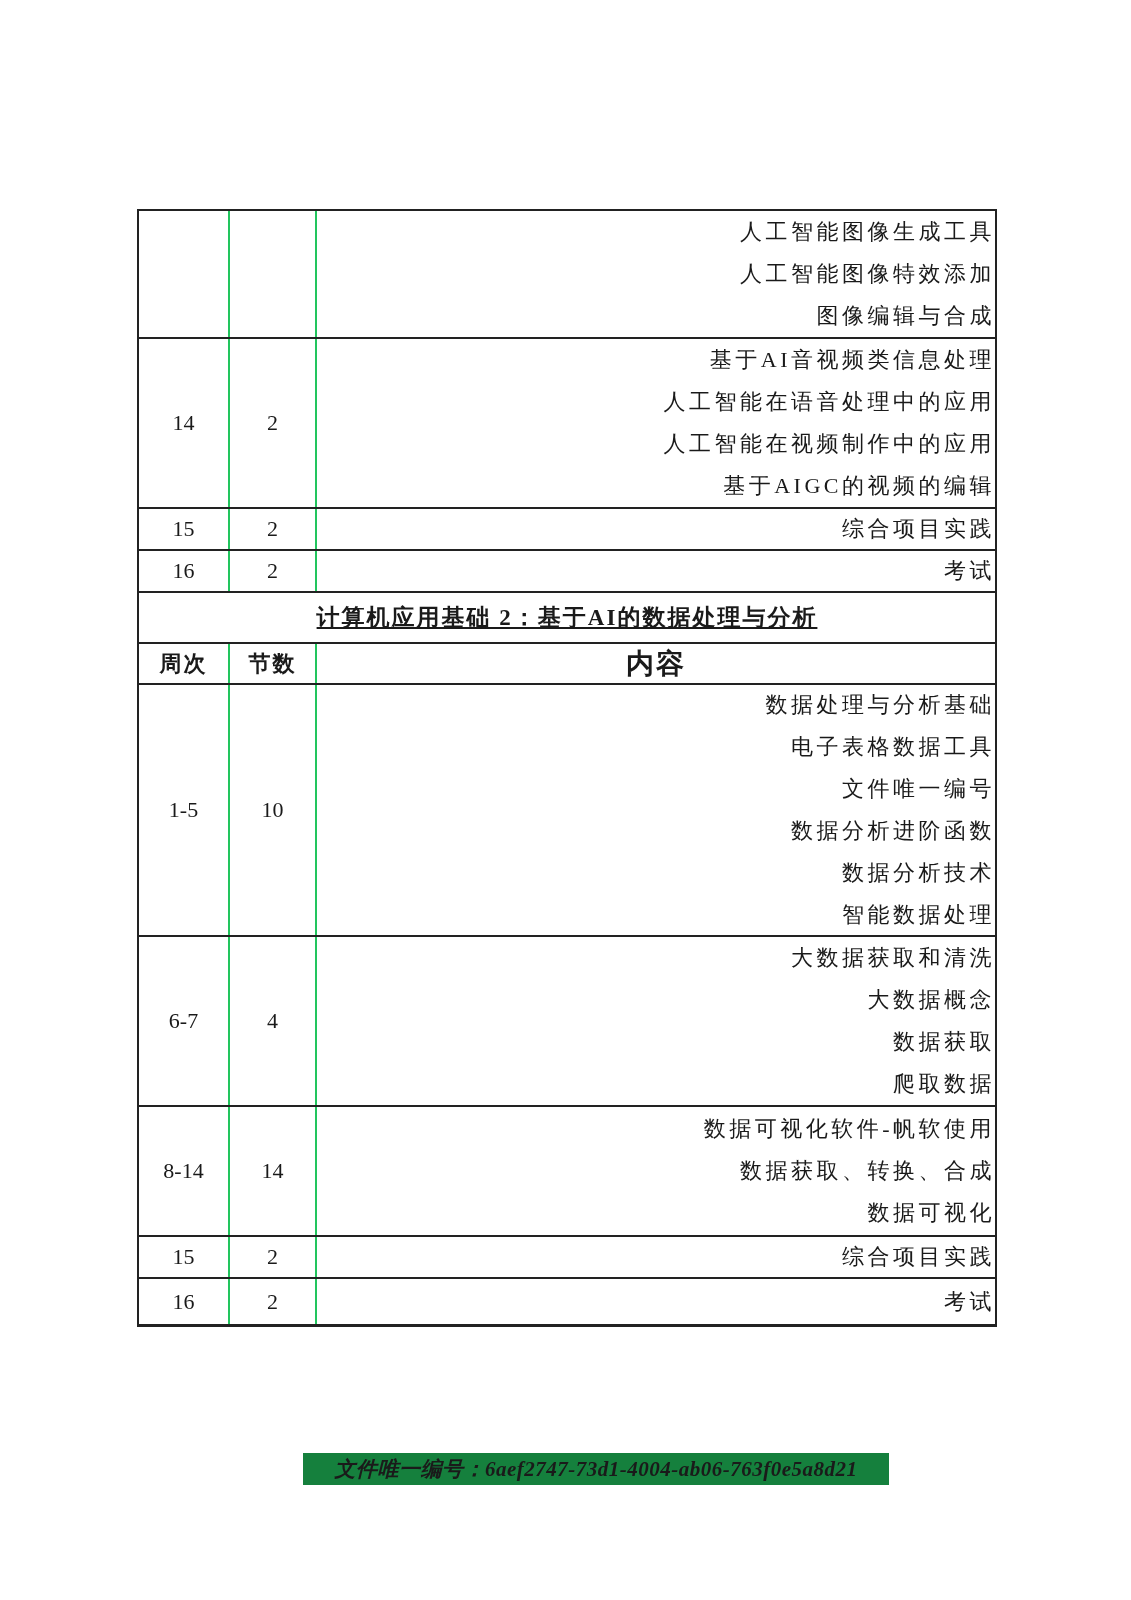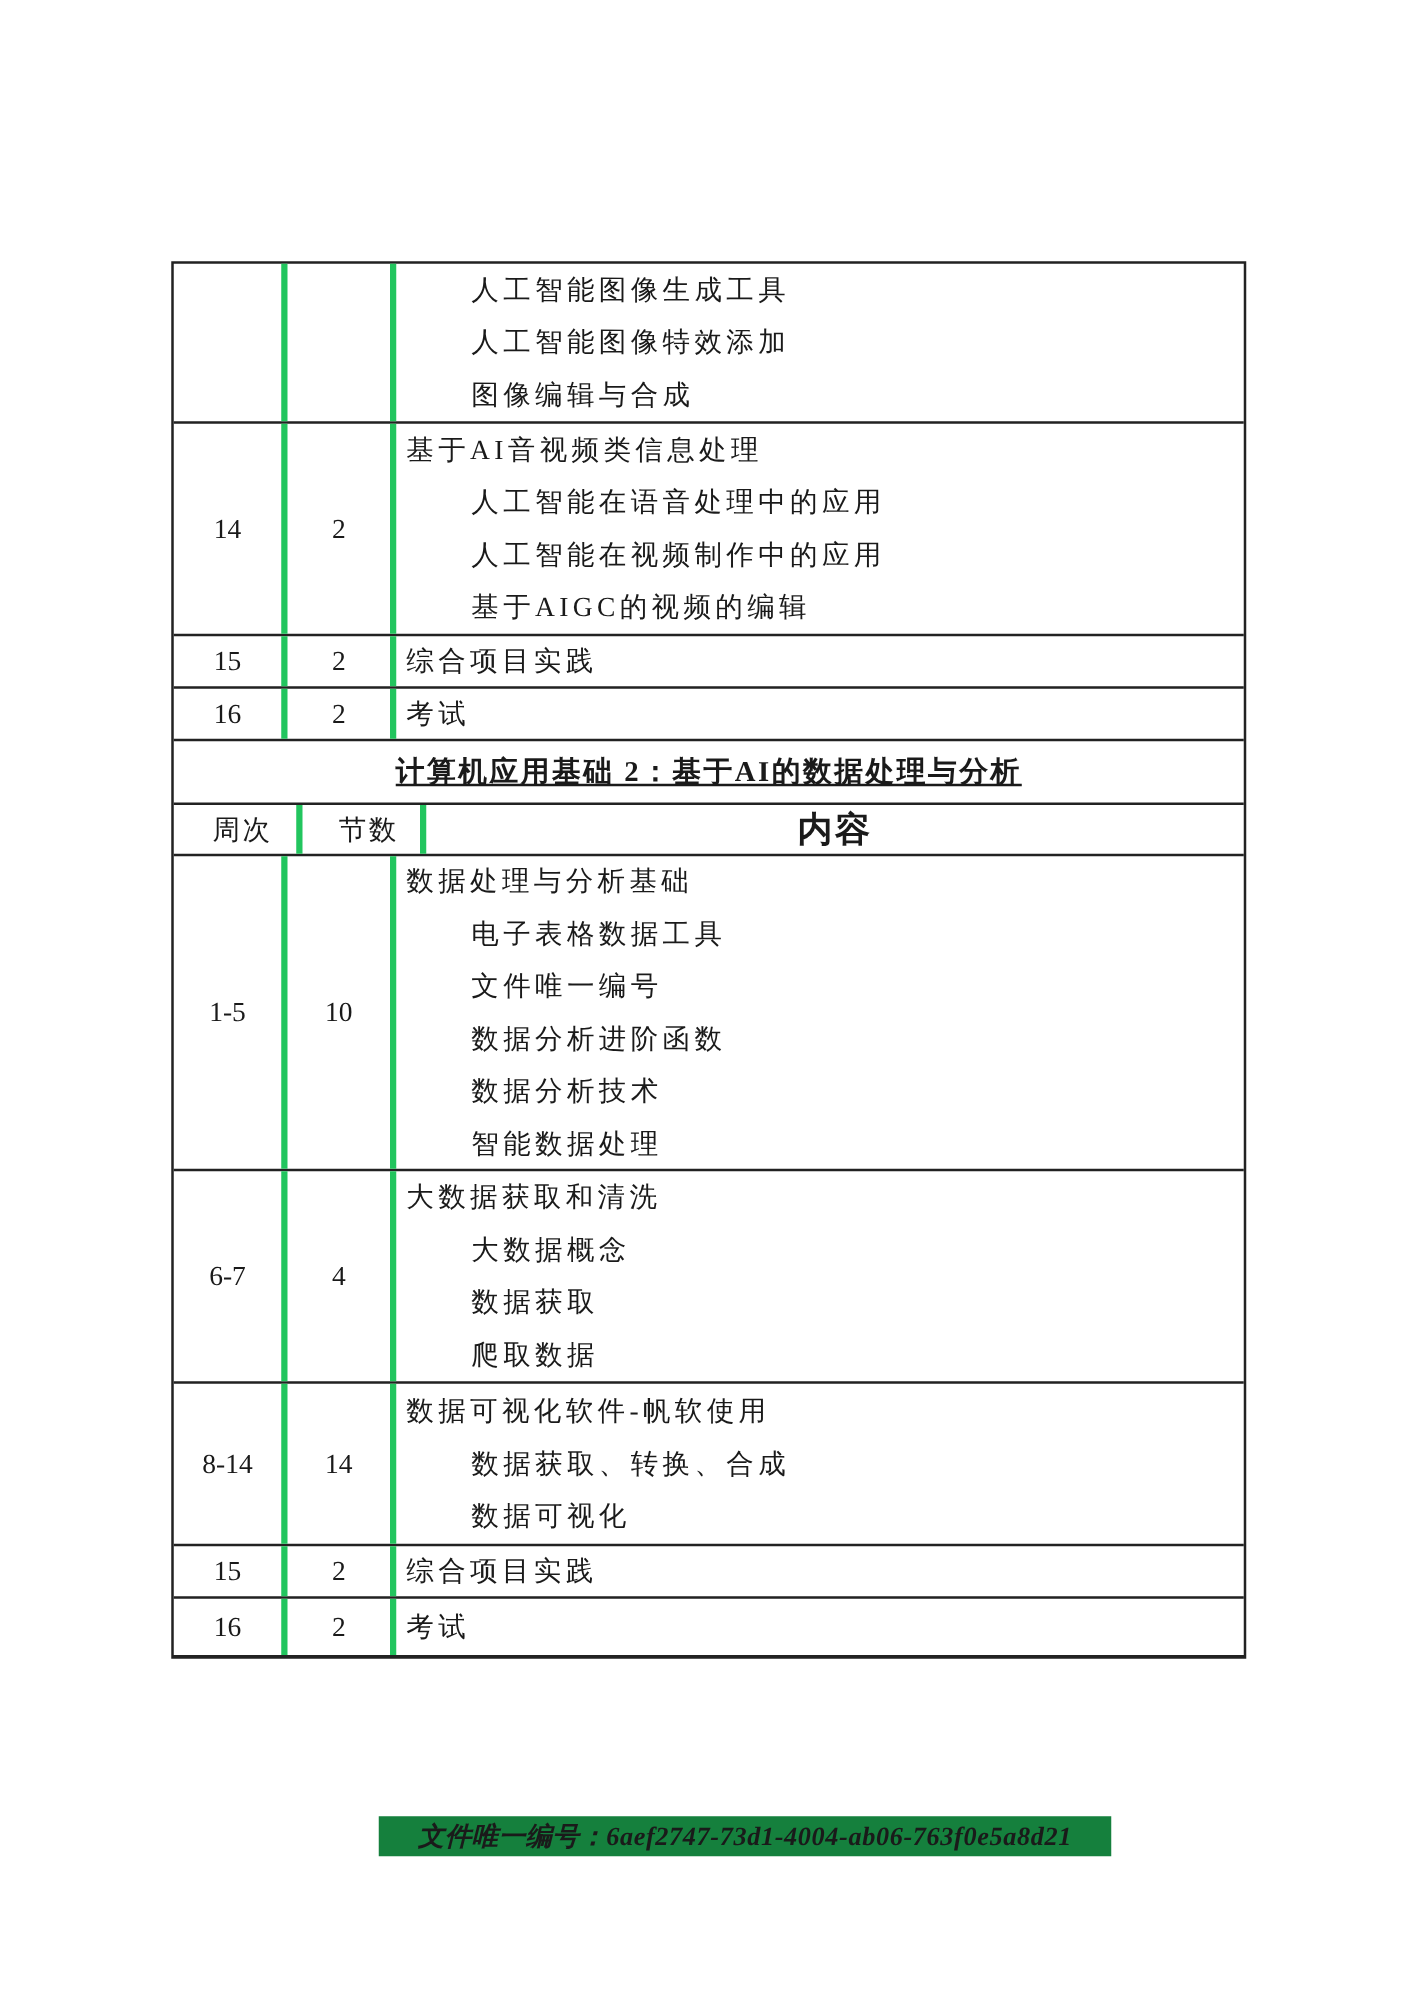--- a/index.html
+++ b/index.html
@@ -30,57 +30,57 @@
     box-sizing: border-box;
     border-top: 2px solid #222222;
   }
   .trow:first-child { border-top: none; }
   .cell { box-sizing: border-box; }
   .week, .periods {
     display: flex;
     align-items: center;
     justify-content: center;
     font-size: 22px;
-    border-right: 5px solid #22c55e;
+    border-right: 2px solid #22c55e;
     flex: 0 0 auto;
   }
   .week { width: 91px; }
   .periods { width: 87px; }
   .content {
     flex: 1 1 auto;
     display: flex;
     flex-direction: column;
     justify-content: center;
     overflow: hidden;
     min-width: 0;
   }
   .line {
     line-height: 42px;
     font-size: 22px;
     letter-spacing: 3.5px;
     white-space: nowrap;
     padding-left: 8px;
+    text-align: right;
   }
   .line.sub { padding-left: 60px; }
   .title-row {
     align-items: center;
     justify-content: center;
     text-decoration: underline;
   }
   .section-title {
     width: 100%;
     text-align: center;
     font-weight: bold;
     font-size: 23px;
     letter-spacing: 2px;
   }
   .header-row .week, .header-row .periods {
-    font-weight: normal;
+    font-weight: bold;
     letter-spacing: 2px;
-    margin-left: 12px;
   }
   .header-row .content {
     flex-direction: row;
     align-items: center;
     justify-content: center;
     font-weight: bold;
     font-size: 28px;
     letter-spacing: 2px;
   }
   .footer-id {

